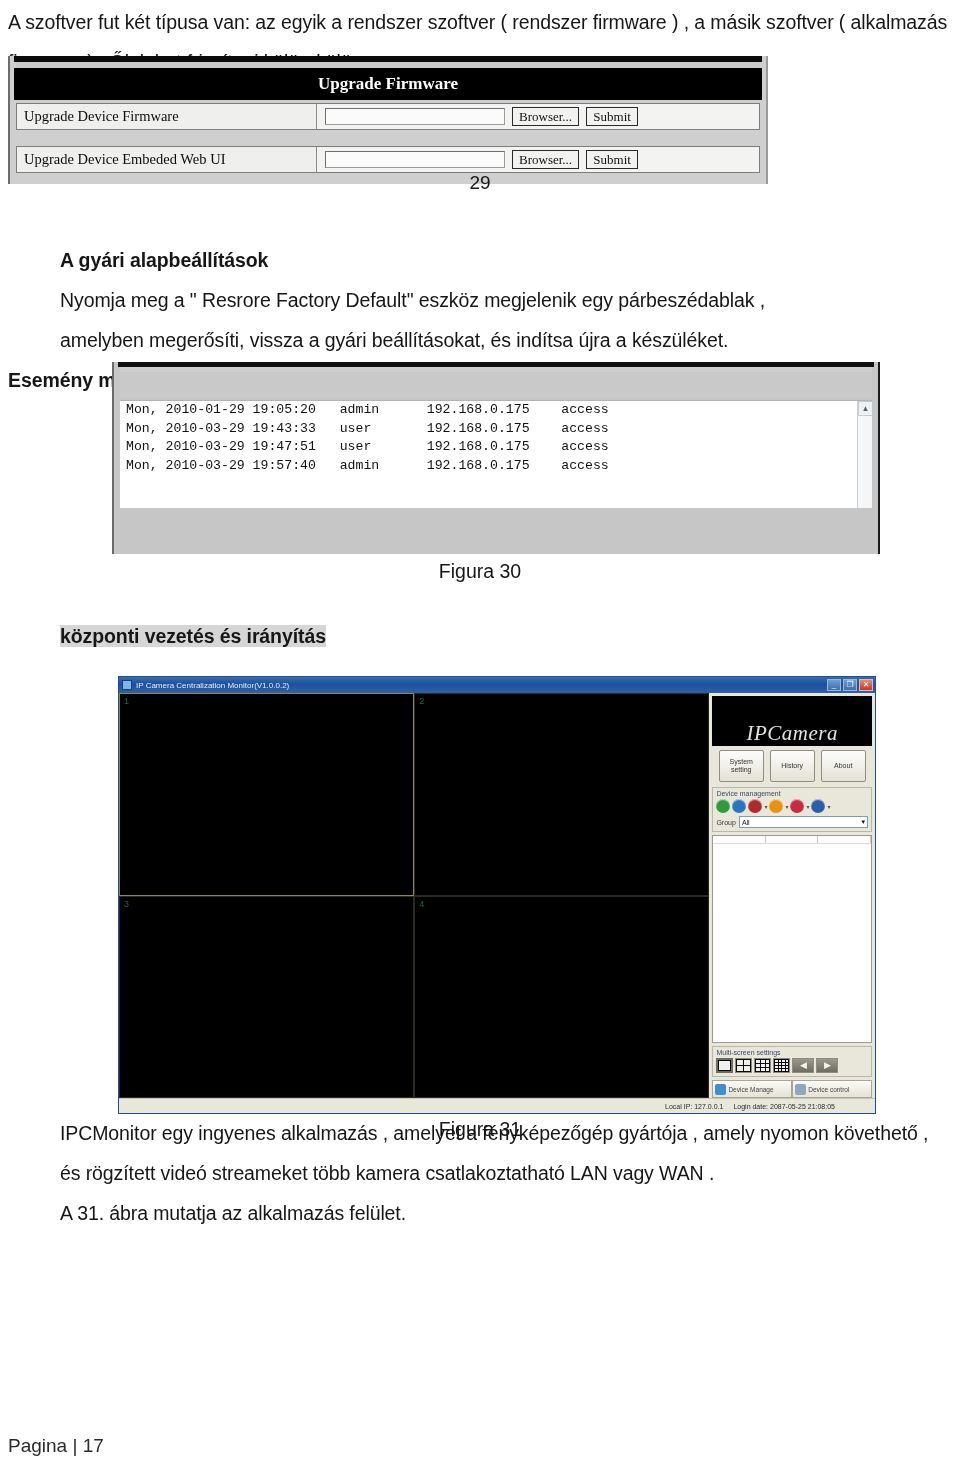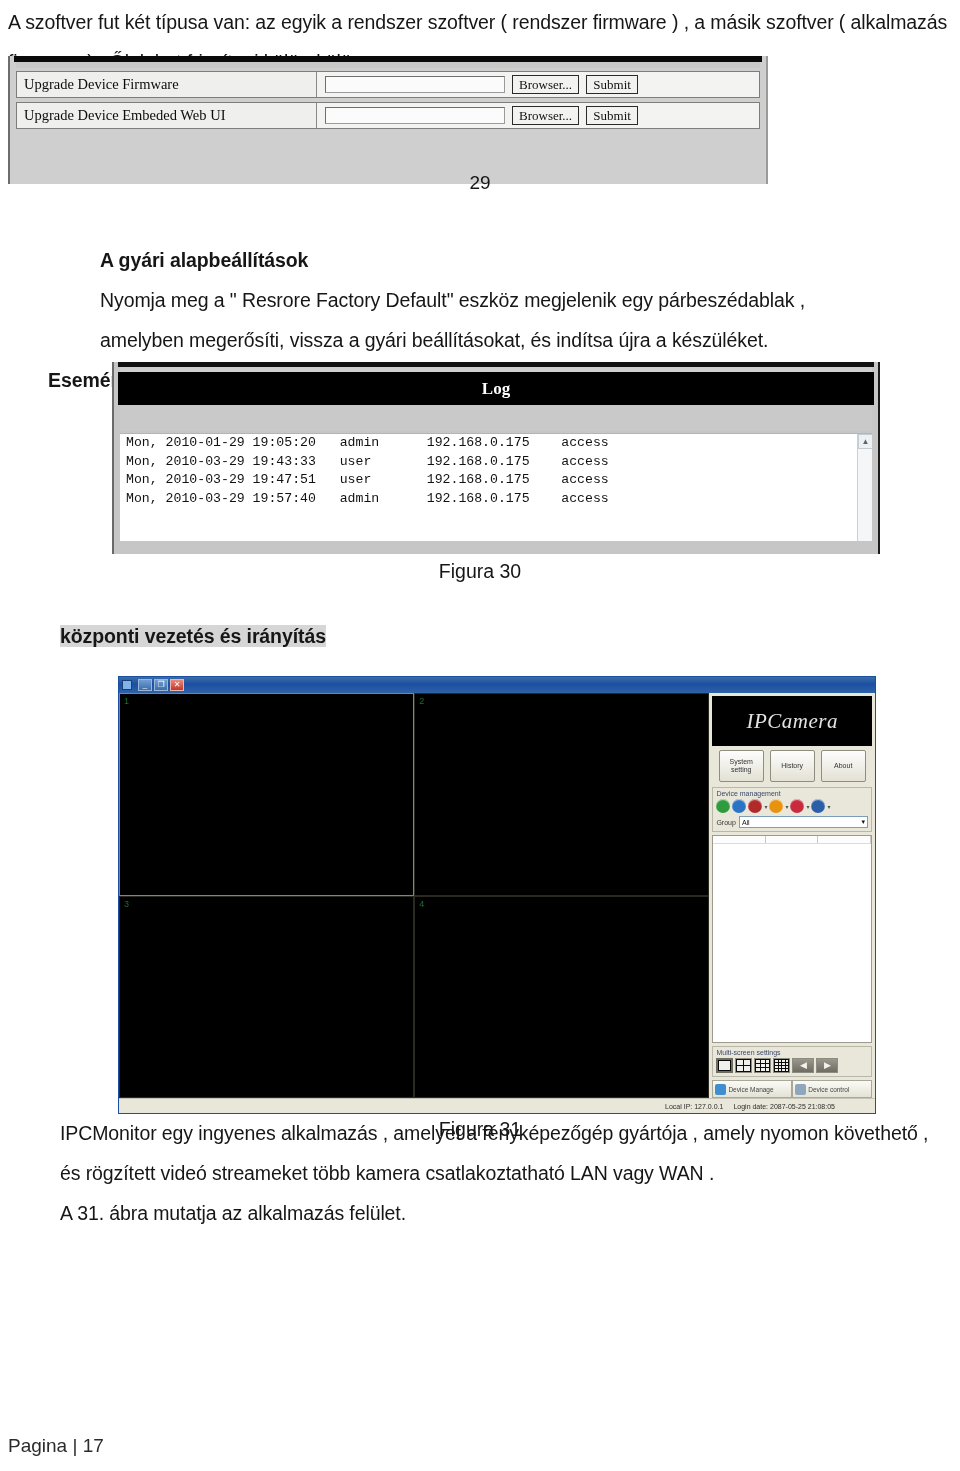--- a/index.html
+++ b/index.html
@@ -48,21 +48,21 @@
   }
   #fw-title{
     background:#000; color:#fff;
     height:32px; line-height:32px; text-align:center;
     font-family:"Liberation Serif", serif;
     font-weight:bold; font-size:17px;
     margin:0 4px;
   }
   .fw-row{
     display:flex; align-items:stretch;
-    height:27px; margin:3px 6px 4px 6px;
+    height:27px; margin:3px 6px 16px 6px;
     border:1px solid #7d7d7d;
     background:#f3f3f2;
   }
   .fw-label{
     width:300px;
     border-right:1px solid #8a8a8a;
     font-family:"Liberation Serif", serif;
     font-size:14.5px; color:#0b0b0b;
     padding-left:7px; line-height:25px;
     background:#efefee;
@@ -81,21 +81,21 @@
     font-family:"Liberation Serif", serif;
     font-size:13px; color:#111;
     display:flex; align-items:center; justify-content:center;
     padding:0 6px;
   }
 
   
   #pg29{ position:absolute; left:0; top:172px; width:960px; }
 
   
-  #factory{ position:absolute; left:0px; top:240px; width:825px;padding-left:40px; }
+  #factory{ position:absolute; left:0px; top:240px; width:825px; }
 
   
   #log-shot{
     position:absolute; left:112px; top:362px;
     width:768px; height:192px;
     background:#c6c6c6;
     border-left:2px solid #6a6a6a;
     border-right:2px solid #1b1b1b;
     overflow:hidden;
   }
@@ -198,21 +198,21 @@
   }
 
   
   #side{
     width:166px; background:#e9e7d9;
     padding:3px 3px 0 3px;
     display:flex; flex-direction:column;
   }
   #logo{
     height:50px; background:#000;
-    display:flex; align-items:center; justify-content:center;
+    display:flex; align-items:flex-end; justify-content:center;
     margin-bottom:4px;
   }
   #logo-text{
     color:#e2e2e2; font-family:"Liberation Serif", serif;
     font-style:italic; font-size:21px; letter-spacing:0.5px;
   }
   #top-btns{ display:flex; gap:6px; justify-content:center; margin-bottom:5px; }
   .tbtn{
     width:45px; height:32px;
     background:linear-gradient(to bottom,#fdfdfd,#e3e1d4);
@@ -300,20 +300,21 @@
   }
 </style>
 </head>
 <body>
 
 <div id="top-para" class="doc-para">A szoftver fut két típusa van: az egyik a rendszer szoftver ( rendszer firmware ) , a másik szoftver ( alkalmazás firmware ) . Ők lehet frissíteni külön-külön.</div>
 
 <div id="fw-shot">
   <div id="fw-topbar"></div>
   <div id="fw-topbar2"></div>
+  <div id="fw-title">Upgrade Firmware</div>
 
   <div class="fw-row">
     <div class="fw-label">Upgrade Device Firmware</div>
     <div class="fw-ctrls">
       <div class="fw-input"></div>
       <div class="fw-btn">Browser...</div>
       <div class="fw-btn">Submit</div>
     </div>
   </div>
 
@@ -331,41 +332,41 @@
 
 <div id="factory">
   <div class="doc-para doc-bold indent">A gyári alapbeállítások</div>
   <div class="doc-para indent">Nyomja meg a " Resrore Factory Default" eszköz megjelenik egy párbeszédablak , amelyben megerősíti, vissza a gyári beállításokat, és indítsa újra a készüléket.</div>
   <div class="doc-para doc-bold" style="padding-left:8px;">Esemény memória</div>
 </div>
 
 <div id="log-shot">
   <div id="log-bar1"></div>
   <div id="log-bar2"></div>
-  <div id="log-title">Log</div>
   <div id="log-sub"></div>
   <div id="log-body">
     <div class="log-line">Mon, 2010-01-29 19:05:20   admin      192.168.0.175    access</div>
     <div class="log-line">Mon, 2010-03-29 19:43:33   user       192.168.0.175    access</div>
     <div class="log-line">Mon, 2010-03-29 19:47:51   user       192.168.0.175    access</div>
     <div class="log-line">Mon, 2010-03-29 19:57:40   admin      192.168.0.175    access</div>
     <div id="log-scroll">
       <div id="log-scroll-up">▲</div>
     </div>
   </div>
 </div>
 
 <div id="fig30" class="figcap">Figura 30</div>
 
 <div id="kozponti" class="doc-para doc-bold"><span class="highlight">központi vezetés és irányítás</span></div>
 
 <div id="app">
 
   <div id="app-title">
     <div id="app-title-icon"></div>
+    <div id="app-title-text">IP Camera Centralization Monitor(V1.0.0.2)</div>
     <div class="wbtn">_</div>
     <div class="wbtn">❐</div>
     <div class="wbtn close">✕</div>
   </div>
 
   <div id="app-body">
 
     <div id="video-area">
       <div class="vpane active">
         <span class="vnum">1</span>

